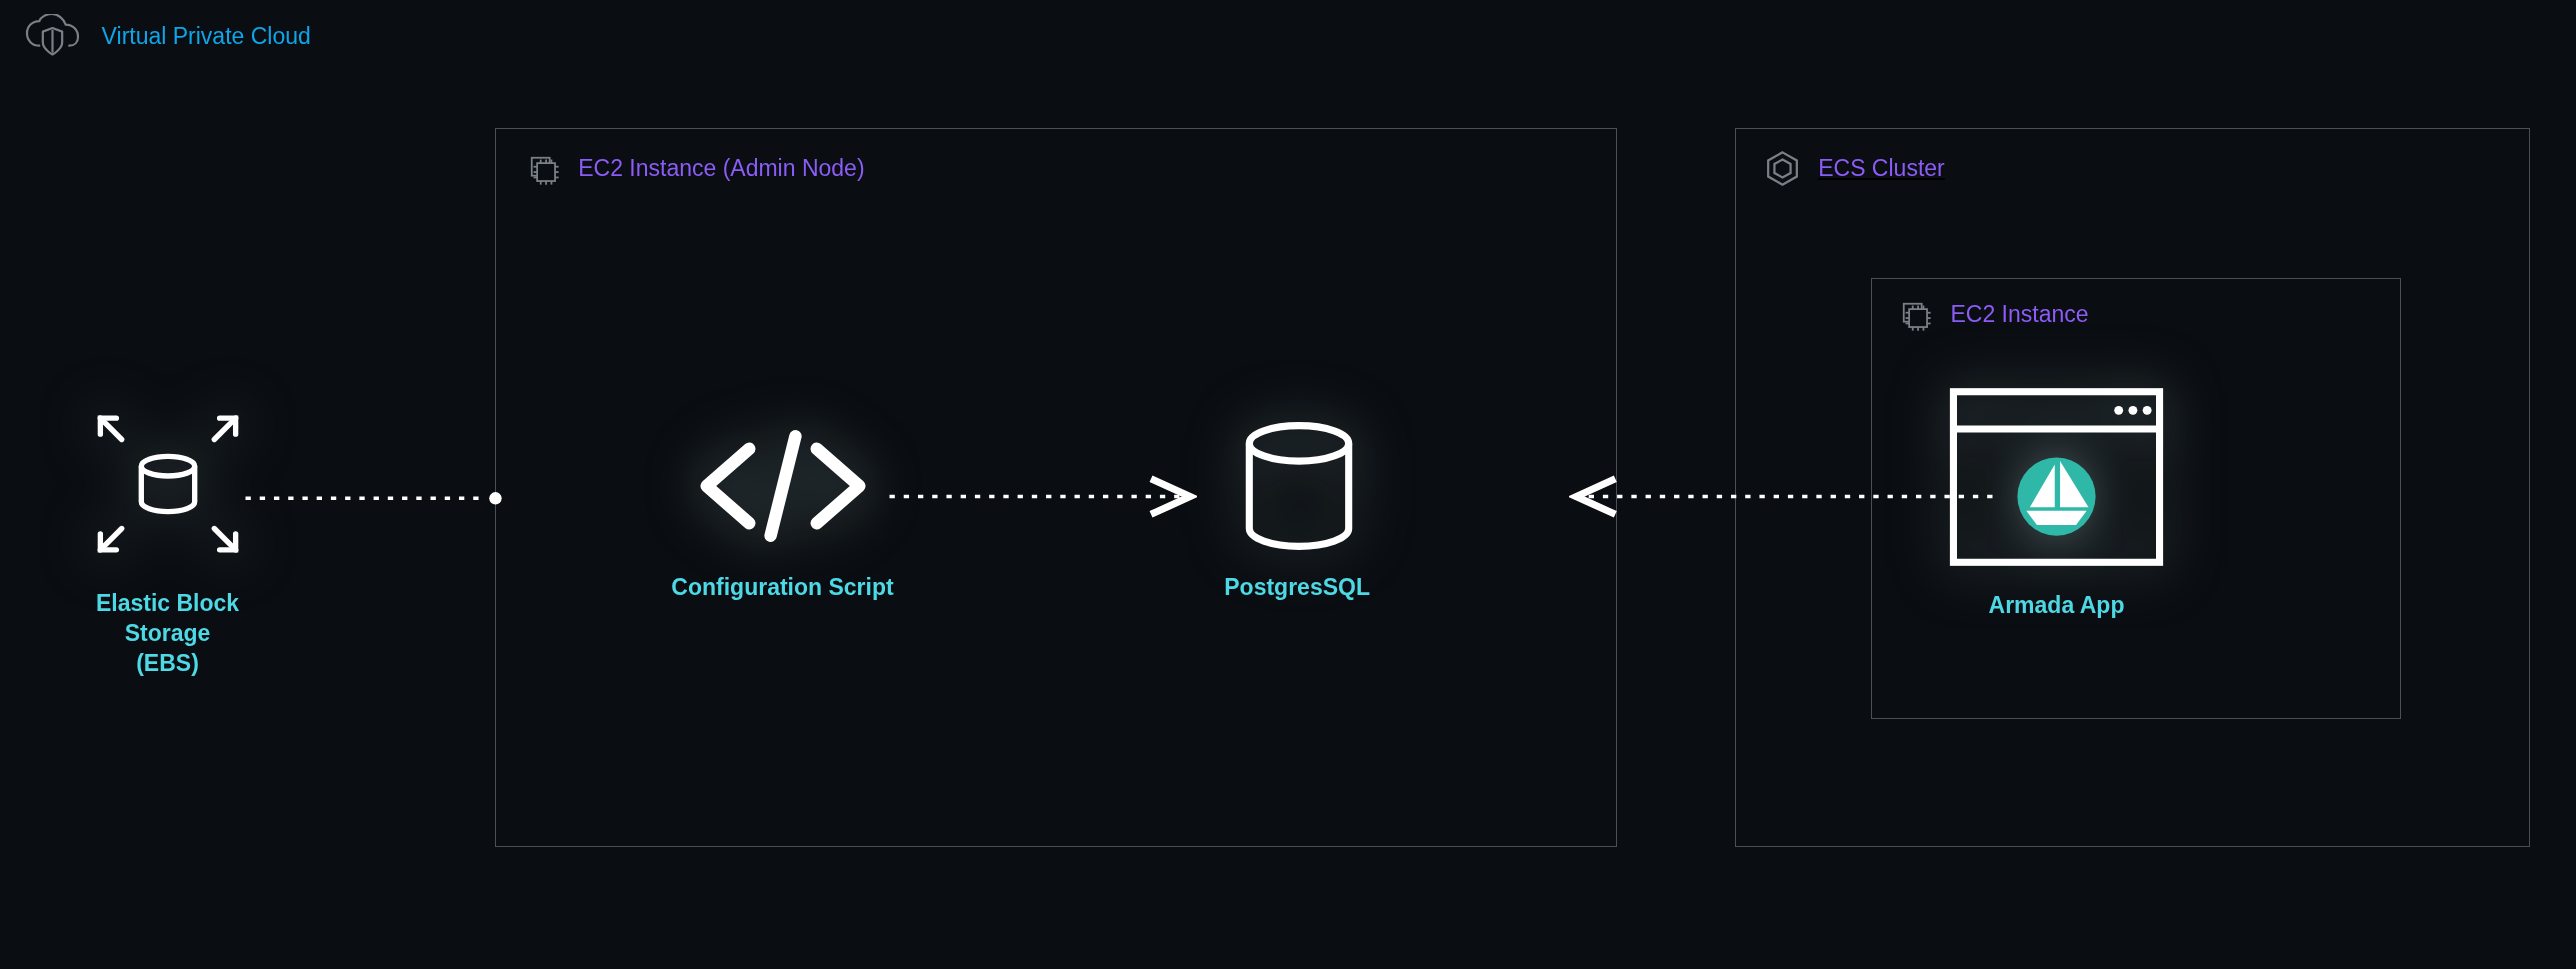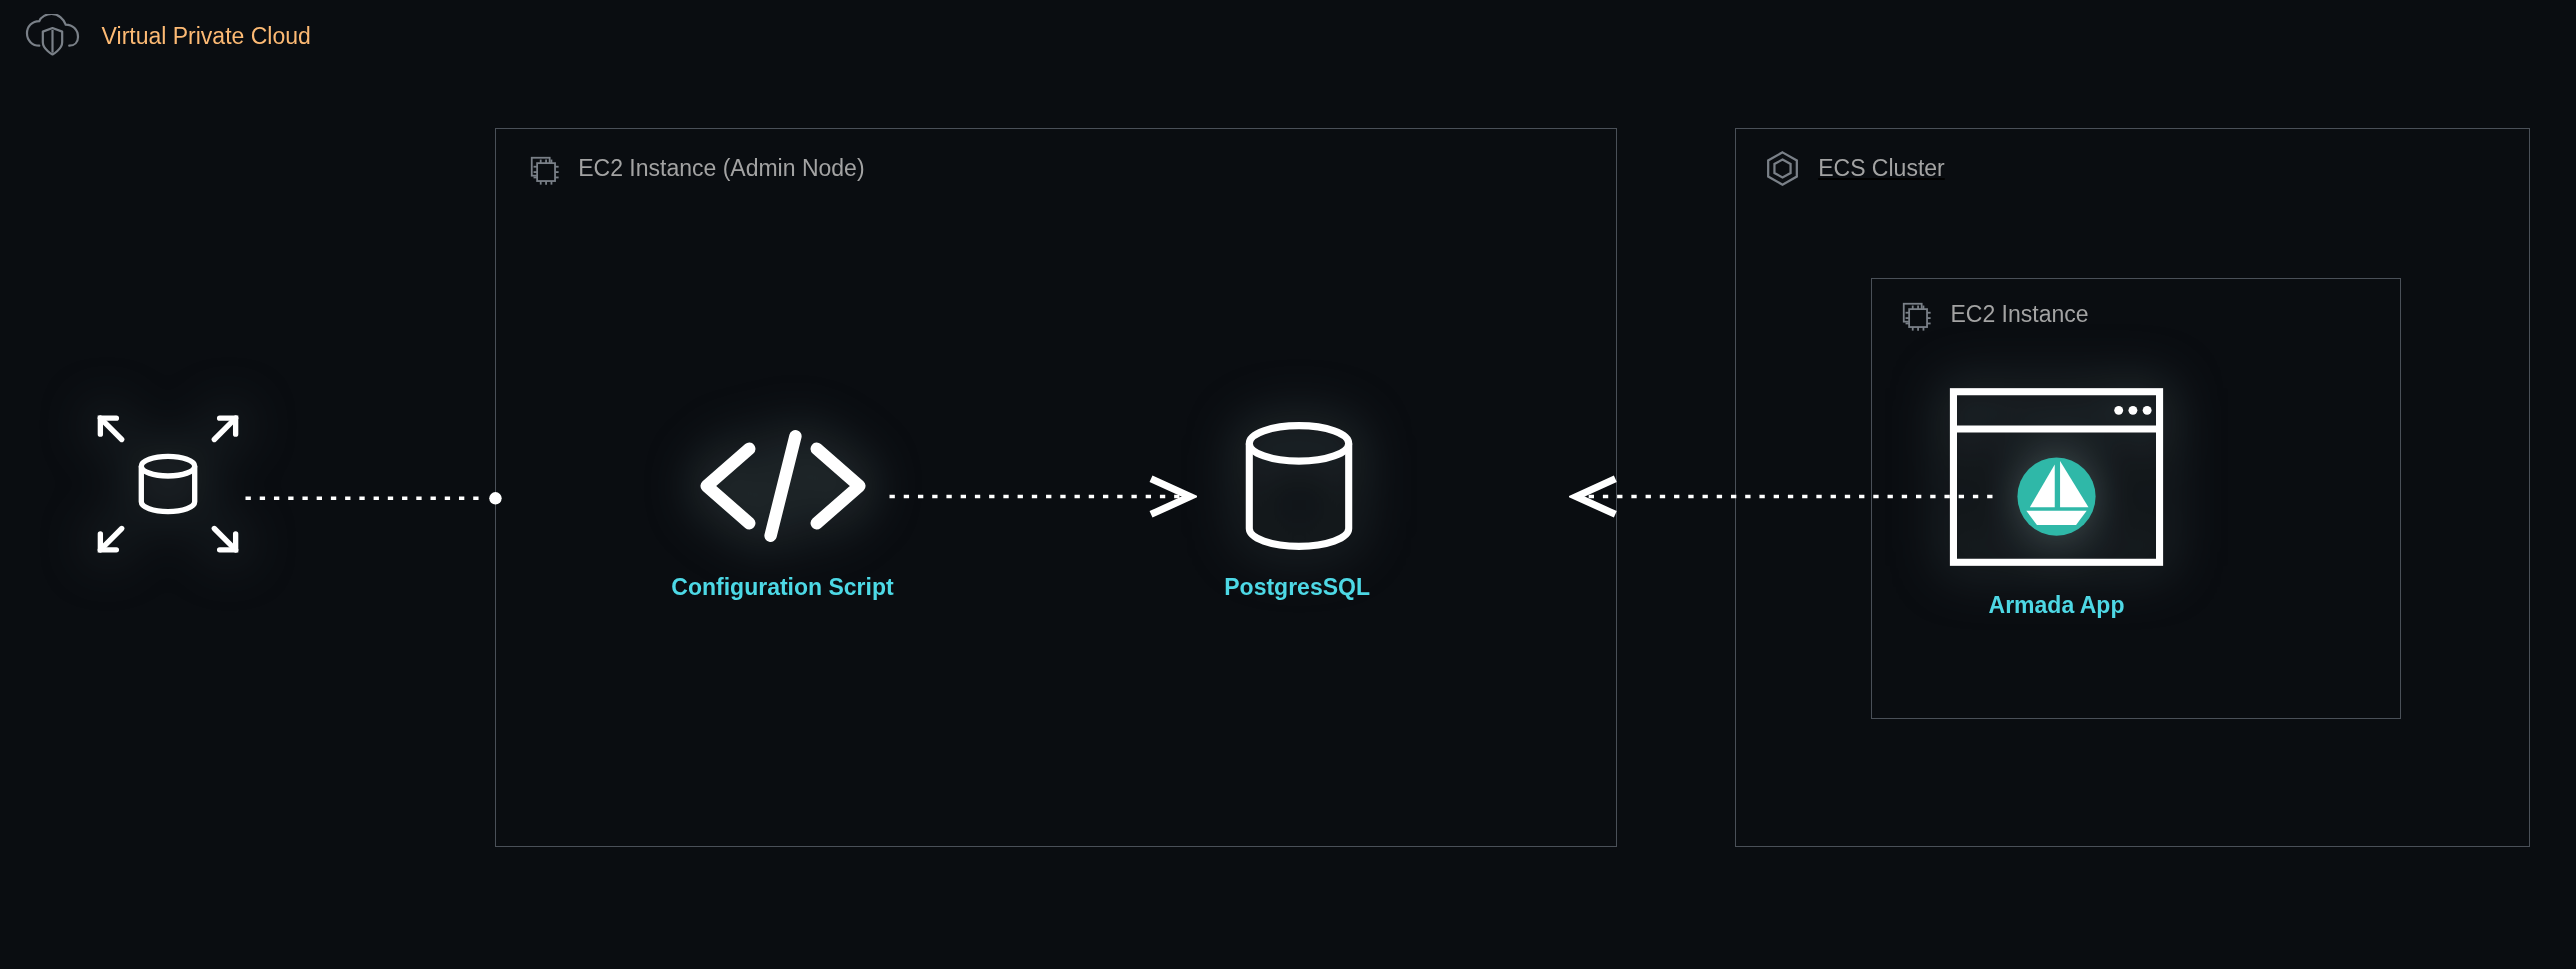--- a/index.html
+++ b/index.html
@@ -14,21 +14,21 @@
     .container {
       position: absolute;
       border: 1.8px solid #4a5058;
       padding: 0;
     }
     .container-header {
       display: flex;
       align-items: center;
       gap: 14.2px;
       padding: 18px 25px 7.1px 25px;
-      color: #a3a3a3;
+      color: #8b5cf6;
       font-size: 23px;
       font-weight: 400;
     }
     .node-label {
       color: #4dd9e6;
       font-size: 23px;
       font-weight: 600;
       text-align: center;
       margin-top: 16px;
       line-height: 1.3;
@@ -42,21 +42,21 @@
     .icon-wrap {
       filter: drop-shadow(0 0 27px rgba(150, 180, 180, 0.55));
     }
     .vpc-header {
       position: absolute;
       left: 23px;
       top: 14.2px;
       display: flex;
       align-items: center;
       gap: 19.6px;
-      color: #fdba74;
+      color: #0ea5e9;
       font-size: 23px;
     }
     svg { display: block; }
   </style>
 </head>
 <body>
 
 <div class="vpc-header">
   <span>
     <svg width="59" height="44" viewBox="0 0 66 50">
@@ -140,20 +140,24 @@
           <polyline points="24,44 24,26 42,26"></polyline>
         <line x1="152" y1="50" x2="176" y2="26"></line>
           <polyline points="158,26 176,26 176,44"></polyline>
         <line x1="48" y1="150" x2="24" y2="174"></line>
           <polyline points="24,156 24,174 42,174"></polyline>
         <line x1="152" y1="150" x2="176" y2="174"></line>
           <polyline points="176,156 176,174 158,174"></polyline>
       </g>
     </svg>
   </span>
+  <div class="node-label">
+    <span>Elastic Block Storage</span><br>
+    <span>(EBS)</span>
+  </div>
 </div>
 
 <div class="node" style="left:658px; top:415px; width:249px;">
   <span class="icon-wrap">
     <svg width="196" height="142" viewBox="0 0 220 160">
       <g stroke="#fff" stroke-width="14" fill="none" stroke-linecap="round" stroke-linejoin="round">
         <polyline points="72,38 24,80 72,122"></polyline>
         <polyline points="148,38 196,80 148,122"></polyline>
         <line x1="124" y1="24" x2="96" y2="136"></line>
       </g>

